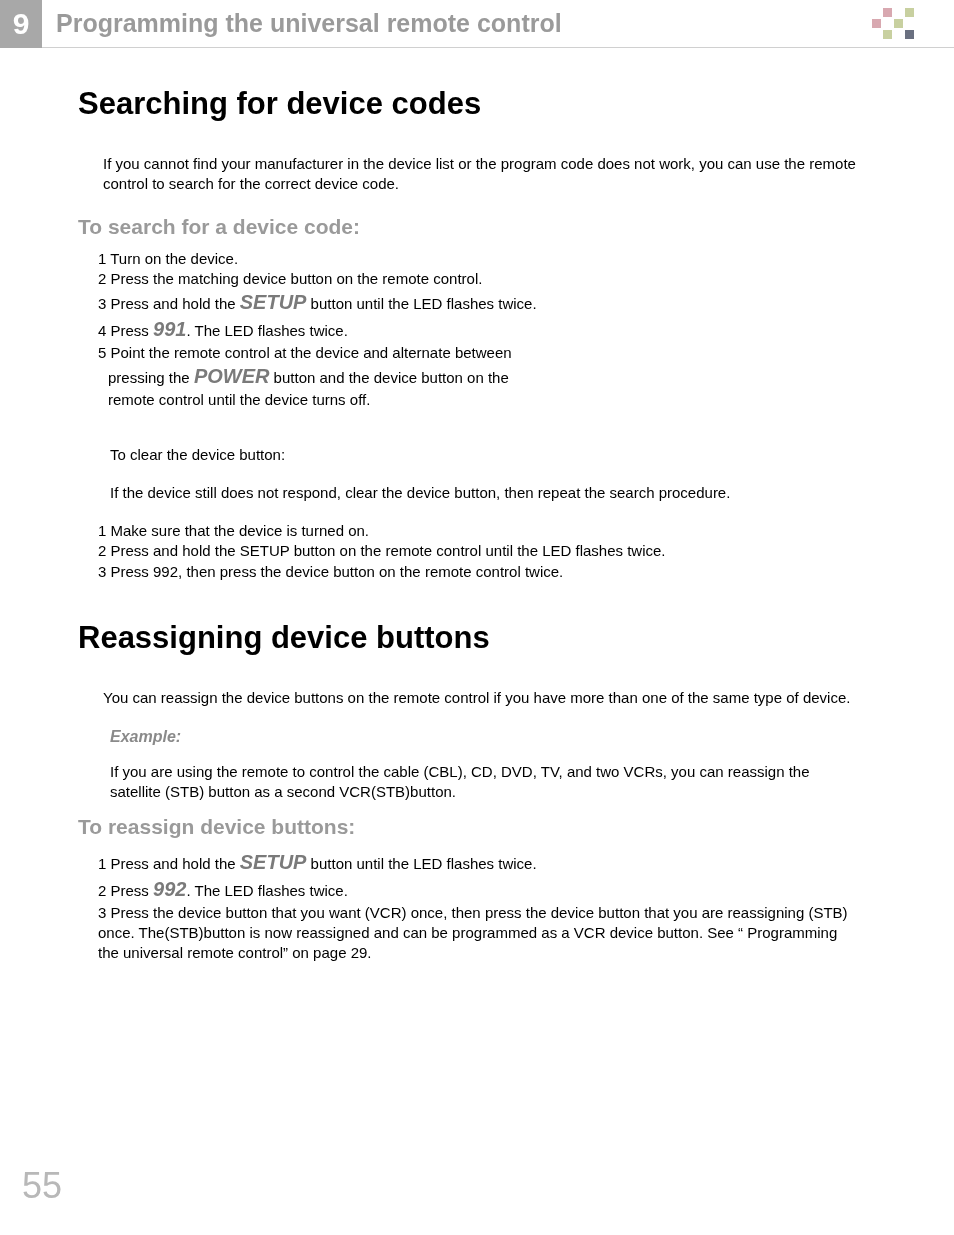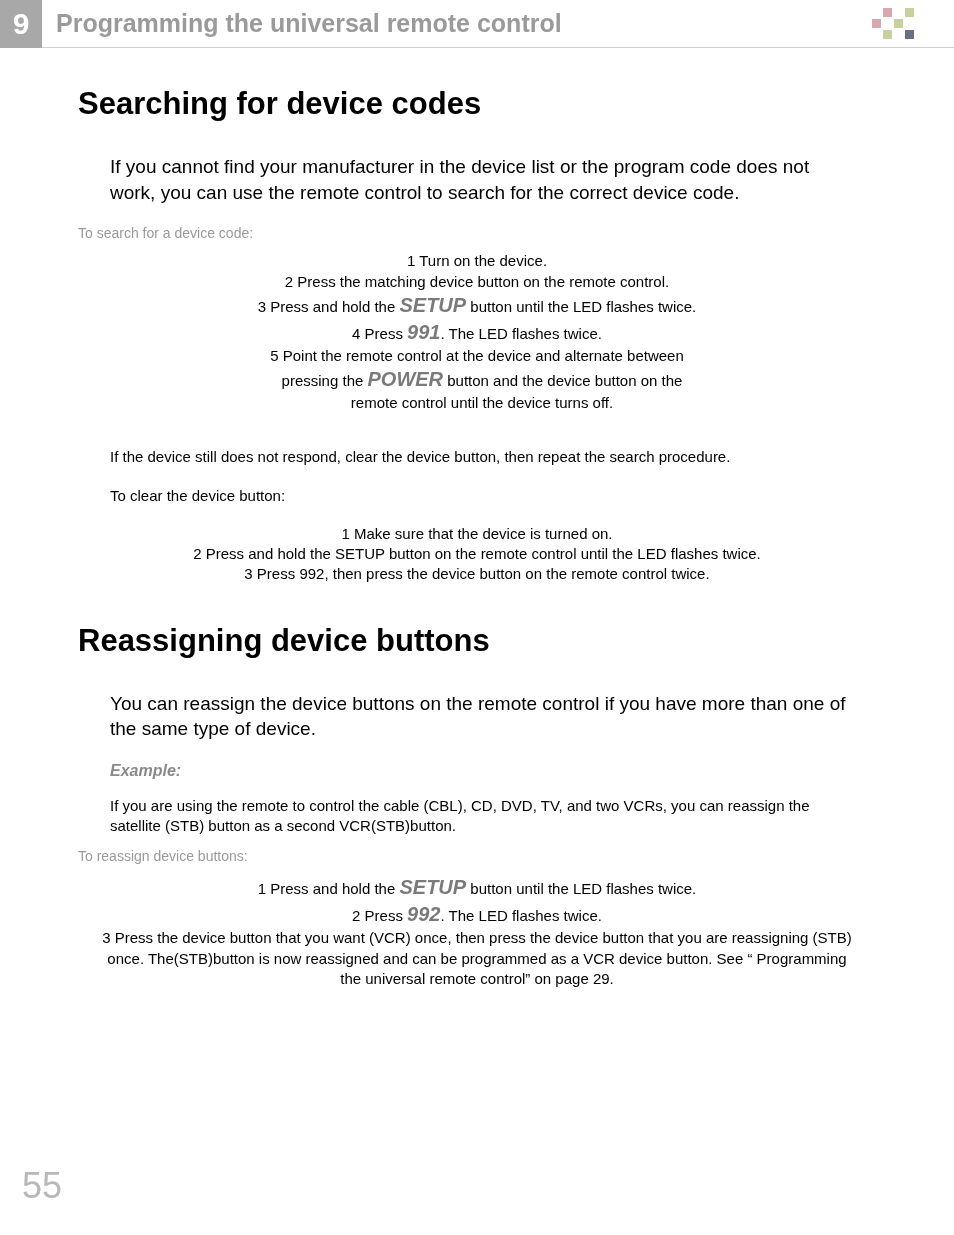--- a/index.html
+++ b/index.html
@@ -50,38 +50,37 @@
   .content { padding: 0 98px 0 78px; }
   h1 {
     font-size: 31px;
     font-weight: bold;
     color: #000;
     margin-top: 38px;
     margin-bottom: 32px;
     font-family: "Segoe UI", Arial, sans-serif;
   }
   .intro {
-    font-size: 19px;
+    font-size: 15px;
     line-height: 1.35;
-    margin-left: 32px;
+    margin-left: 25px;
     margin-bottom: 20px;
   }
   h2 {
-    font-size: 14px;
-    font-weight: normal;
+    font-size: 21px;
+    font-weight: bold;
     color: #9a9a9a;
     margin-top: 12px;
     margin-bottom: 10px;
     font-family: "Segoe UI", Arial, sans-serif;
   }
   .steps {
     margin-left: 20px;
     font-size: 15px;
     line-height: 1.35;
-    text-align: center;
   }
   .step .cont { margin-left: 10px; }
   .kw {
     font-weight: bold;
     font-style: italic;
     color: #7a7a7a;
     font-size: 20px;
   }
   .spacer { height: 34px; }
   .para {
@@ -151,22 +150,22 @@
       <div>5 Point the remote control at the device and alternate between</div>
       <div class="cont">
         <span>pressing the </span><span class="kw">POWER</span><span> button and the device button on the</span>
       </div>
       <div class="cont">remote control until the device turns off.</div>
     </div>
   </div>
 
   <div class="spacer"></div>
 
+  <div class="para"> To clear the device button:</div>
   <div class="para">If the device still does not respond, clear the device button, then repeat the search procedure.</div>
-  <div class="para"> To clear the device button:</div>
 
   <div class="steps">
     <div class="step">1 Make sure that the device is turned on.</div>
     <div class="step">2 Press and hold the SETUP button on the remote control until the LED flashes twice.</div>
     <div class="step">3 Press 992, then press the device button on the remote control twice.</div>
   </div>
 
   <h1>Reassigning device buttons</h1>
 
   <div class="intro">You can reassign the device buttons on the remote control if you have more than one of the same type of device.</div>

